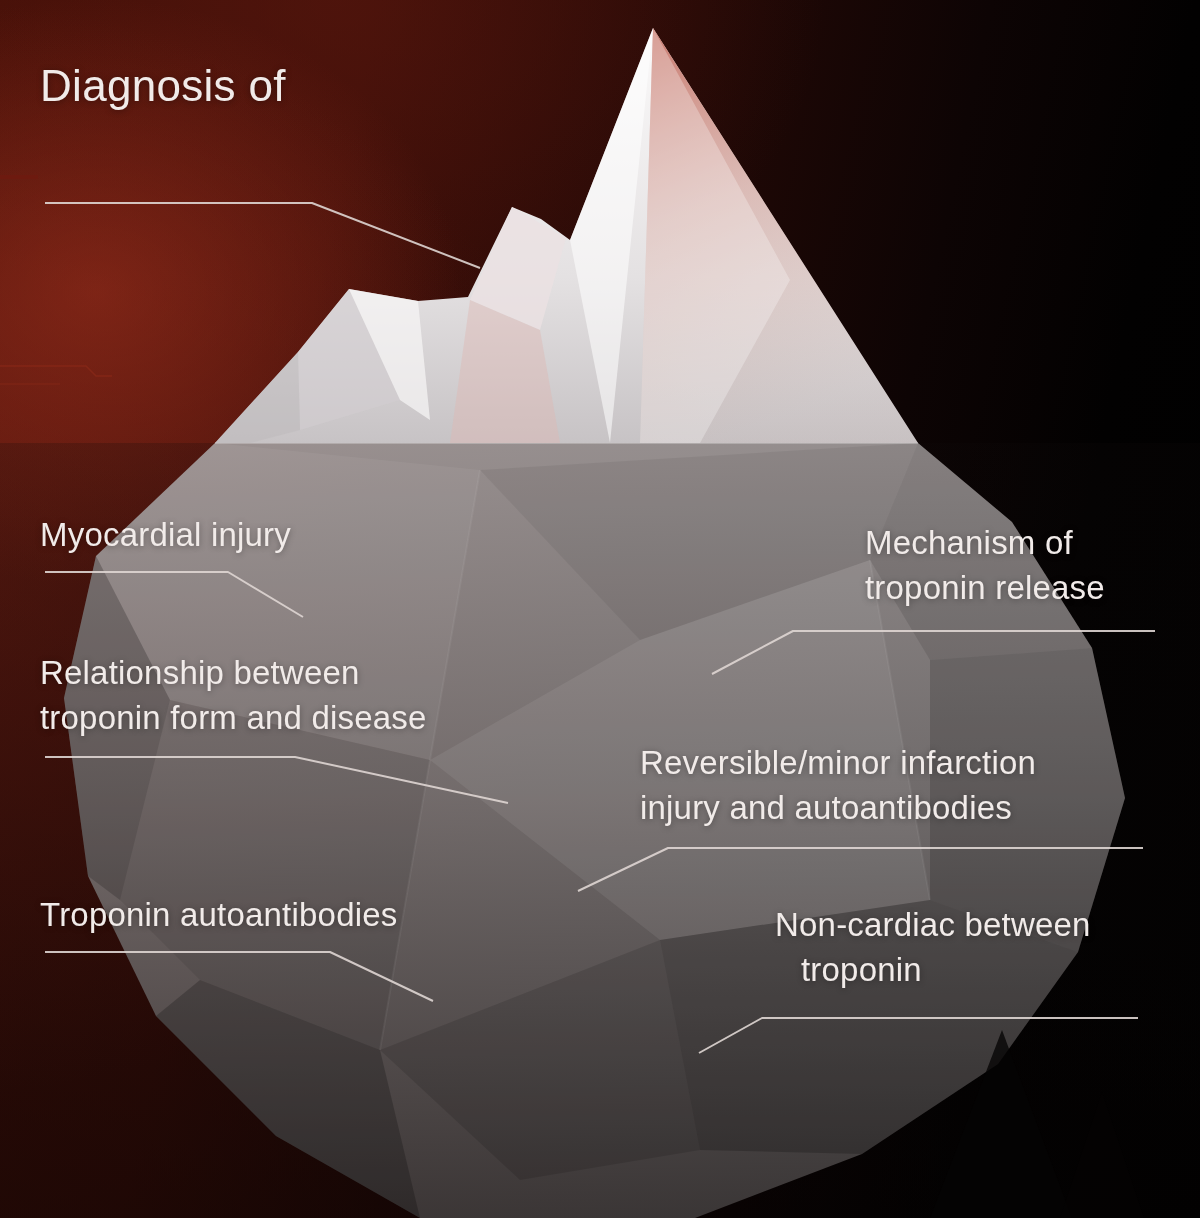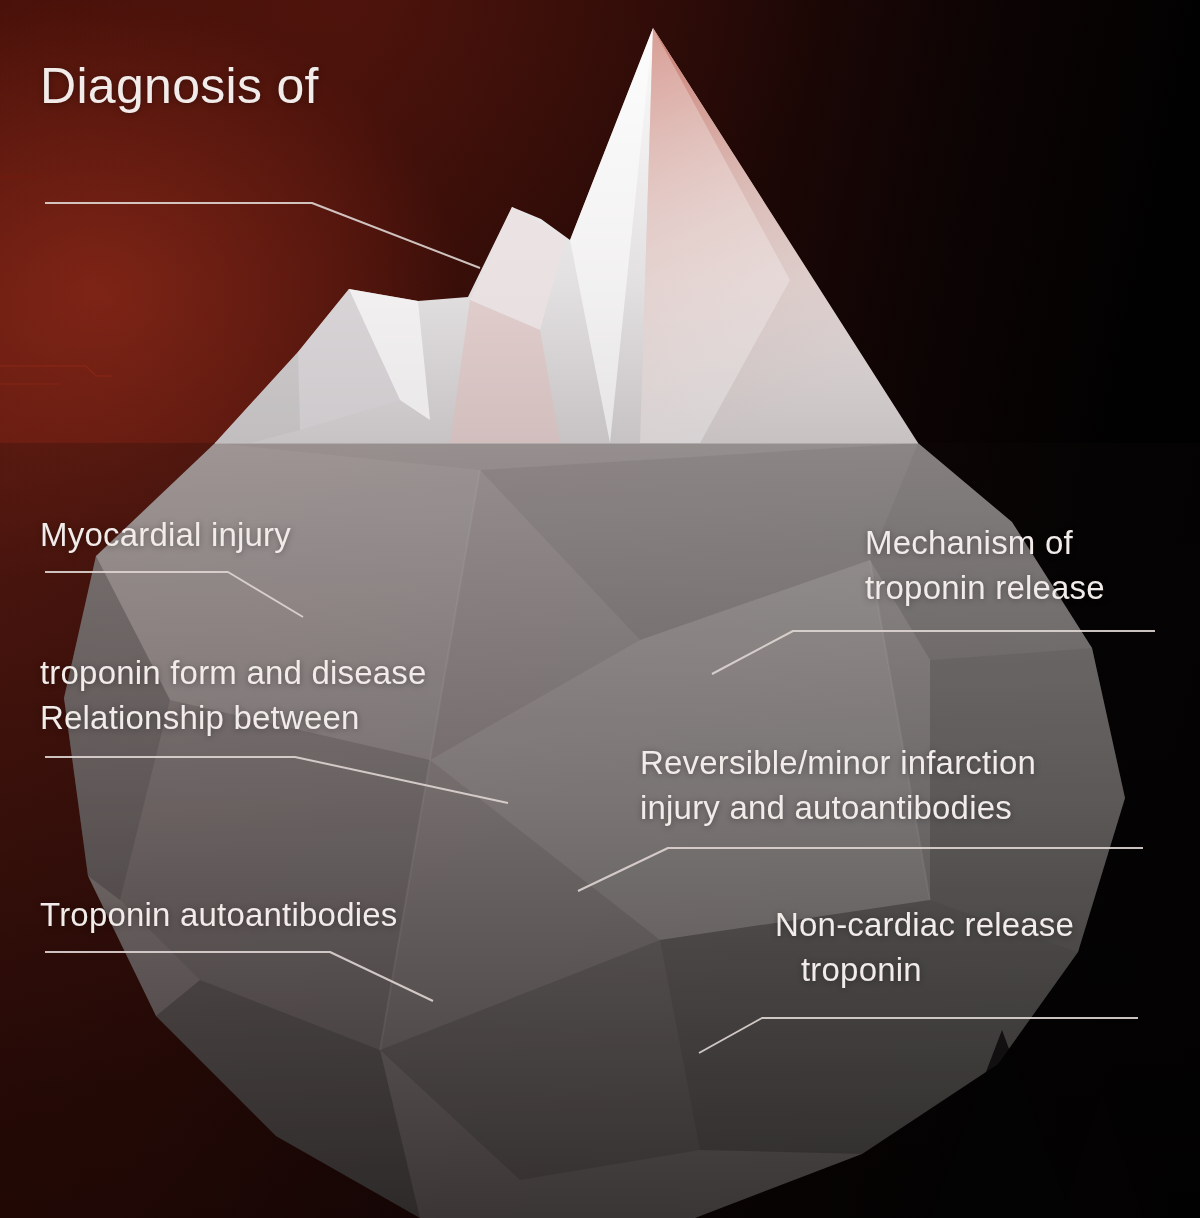--- a/index.html
+++ b/index.html
@@ -17,21 +17,21 @@
       radial-gradient(ellipse 700px 520px at 28% 0%, rgba(98,26,16,0.45), rgba(98,26,16,0) 70%),
       linear-gradient(102deg, #451008 0%, #3c0e08 26%, #240906 48%, #0d0404 68%, #020101 82%, #000 100%);
   }
   svg.scene{position:absolute;left:0;top:0;}
   .txt{
     position:absolute;
     color:#f1ebe9;
     text-shadow:0 1px 6px rgba(0,0,0,0.35);
   }
   .title{
-    font-size:50px;
+    font-size:44px;
     line-height:62px;
     letter-spacing:0.3px;
     font-weight:400;
     text-align:right;
   }
   .lbl{
     font-size:33px;
     line-height:45px;
     letter-spacing:0.2px;
     font-weight:400;
@@ -126,31 +126,31 @@
   <div class="txt lbl" style="left:40px;top:512px;">
     <div>Myocardial injury</div>
   </div>
 
   <div class="txt lbl" style="left:865px;top:520px;">
     <div>Mechanism of</div>
     <div>troponin release</div>
   </div>
 
   <div class="txt lbl" style="left:40px;top:650px;">
+    <div>Relationship between</div>
     <div>troponin form and disease</div>
-    <div>Relationship between</div>
   </div>
 
   <div class="txt lbl" style="left:640px;top:740px;">
     <div>Reversible/minor infarction</div>
     <div>injury and autoantibodies</div>
   </div>
 
   <div class="txt lbl" style="left:40px;top:892px;">
     <div>Troponin autoantibodies</div>
   </div>
 
   <div class="txt lbl" style="left:775px;top:902px;">
-    <div>Non-cardiac release</div>
+    <div>Non-cardiac between</div>
     <div class="indent">troponin</div>
   </div>
 
 </div>
 
 </body></html>

